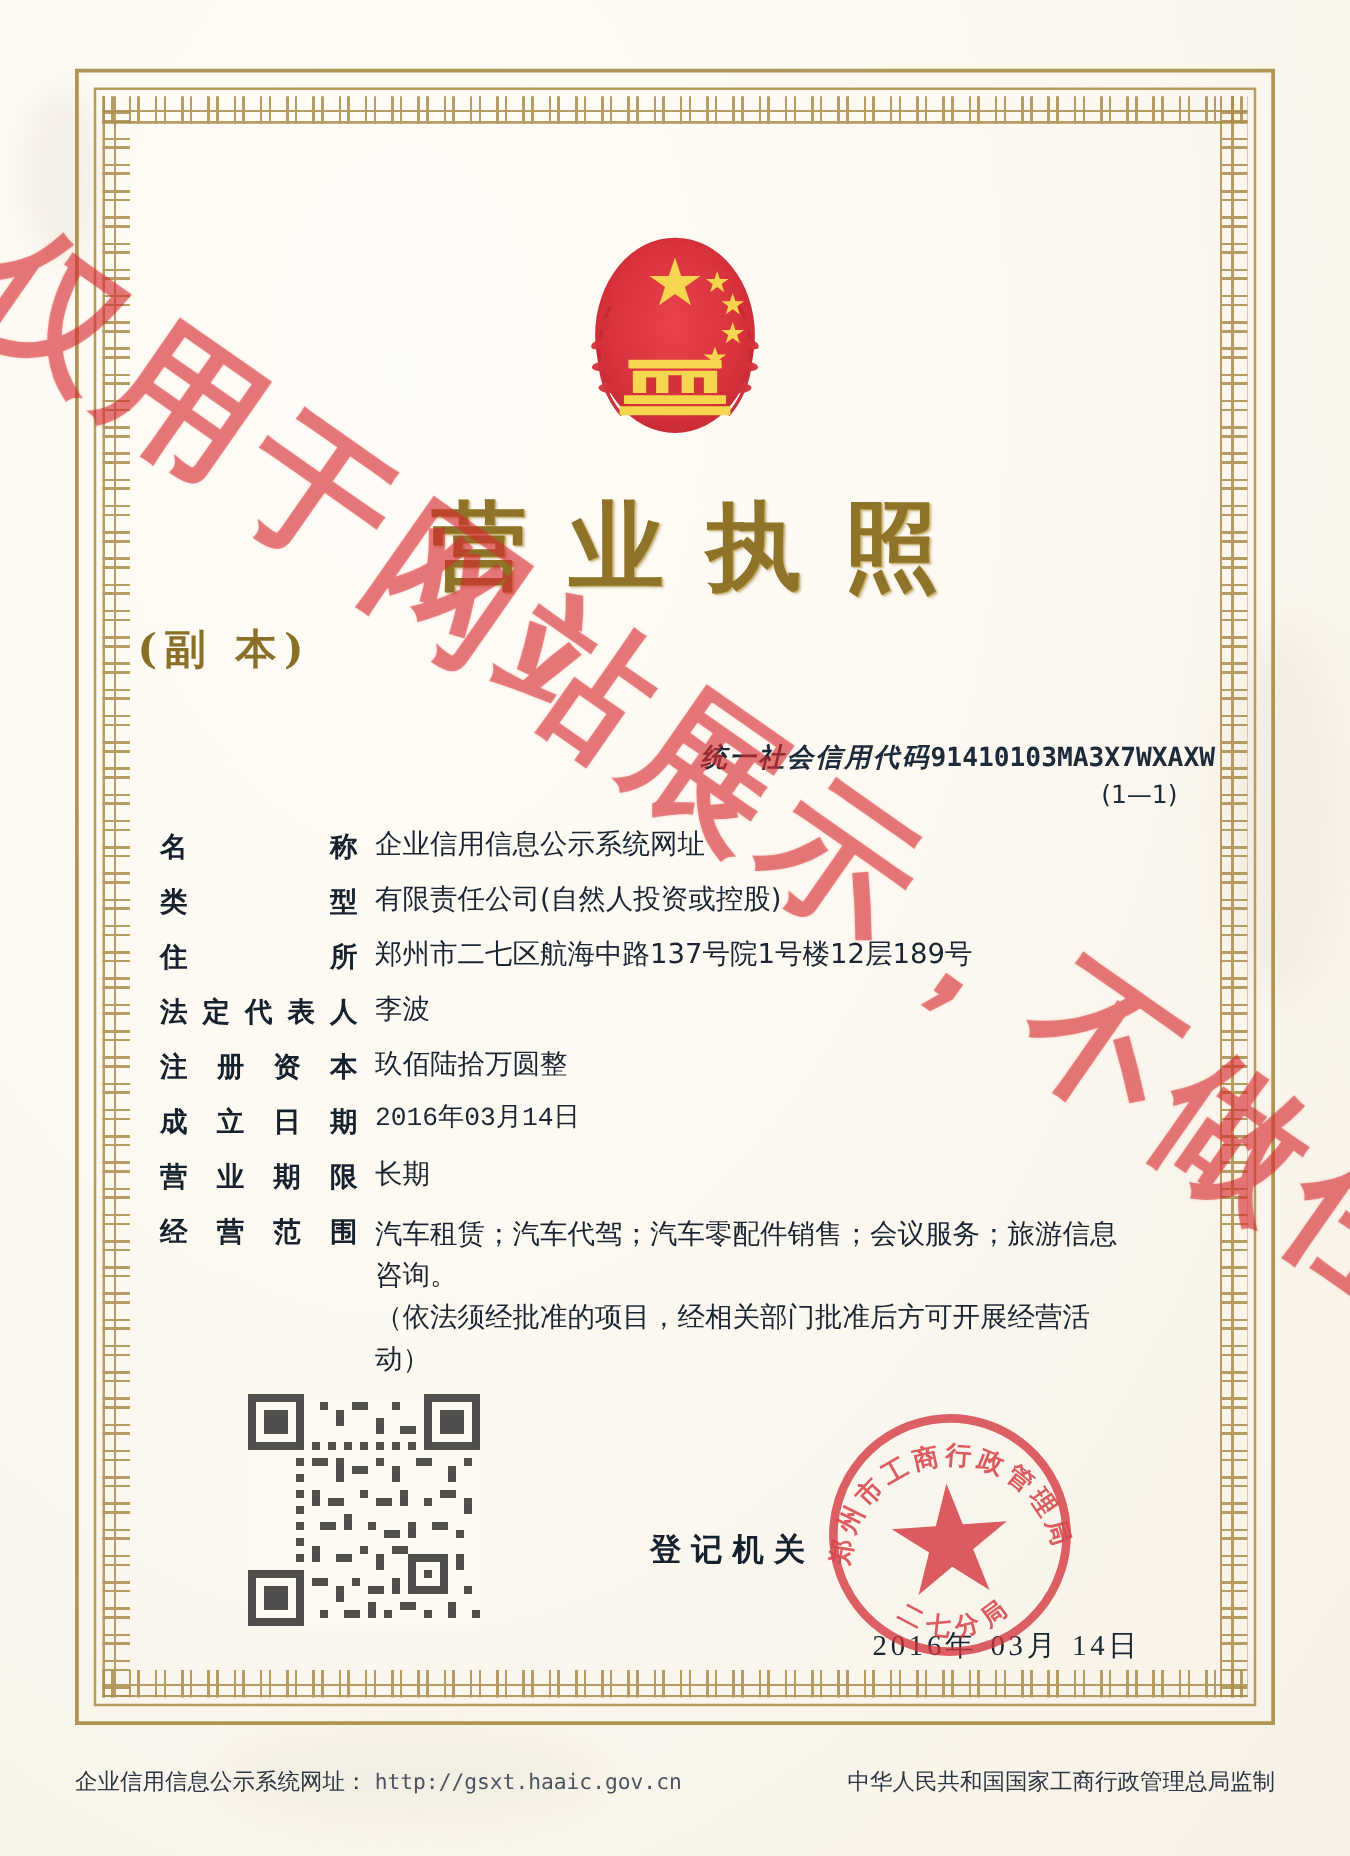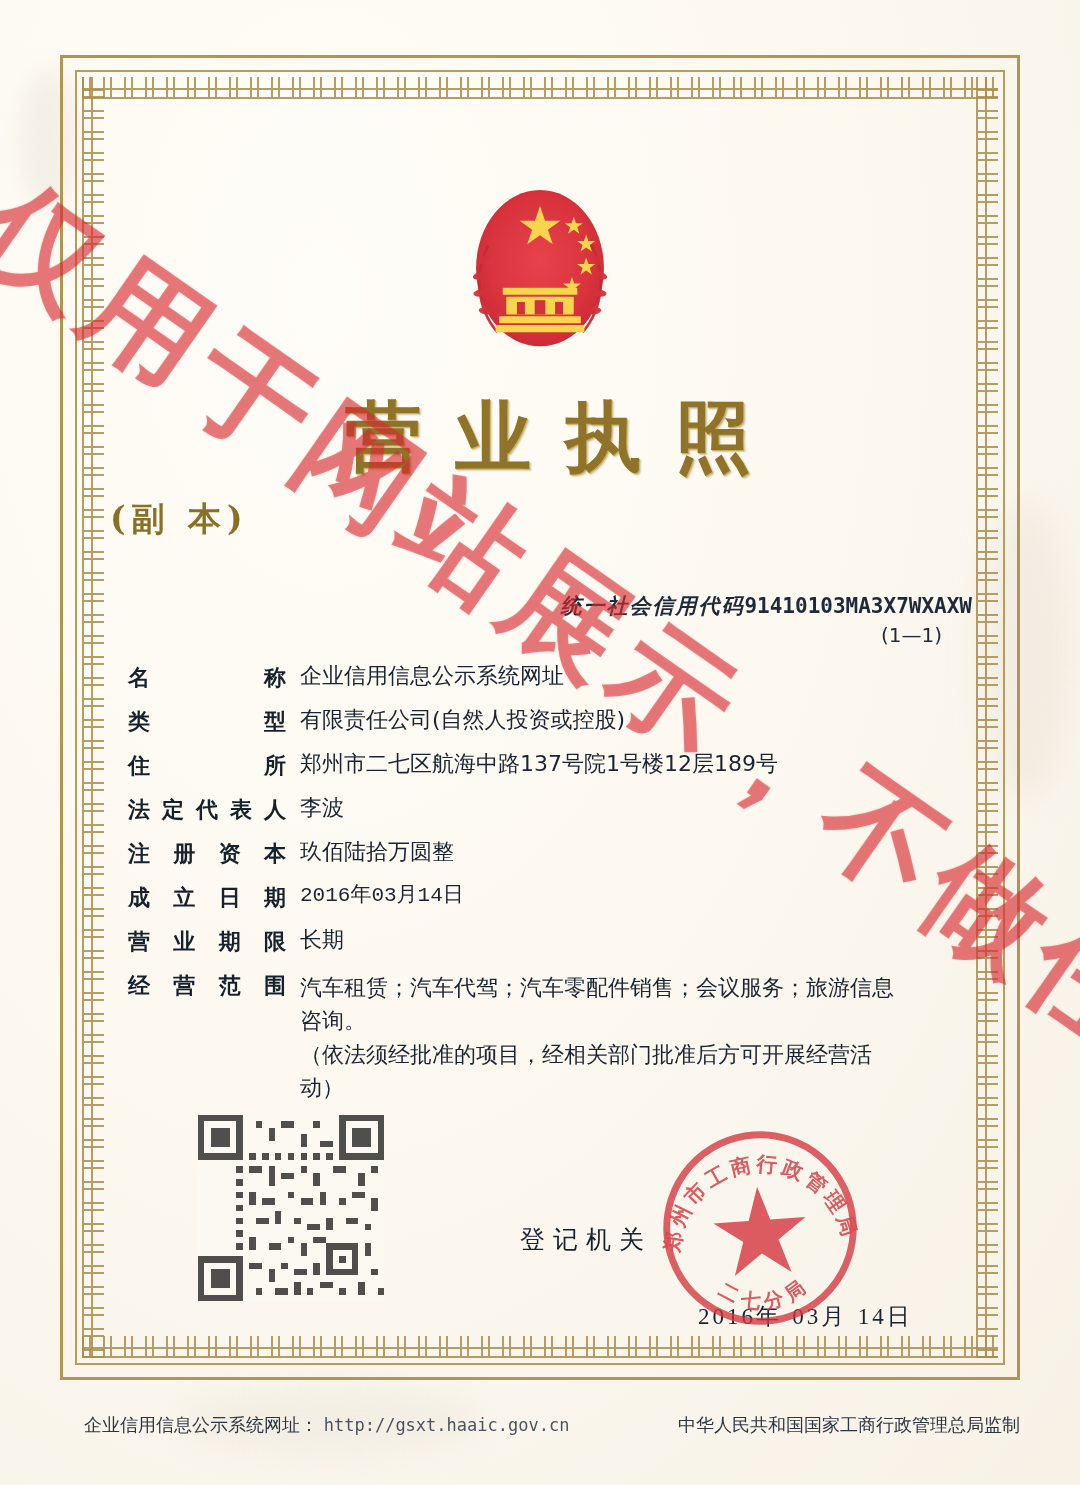--- a/index.html
+++ b/index.html
@@ -140,21 +140,21 @@
   #qr{
     position:absolute;left:88px;top:1010px;
     width:186px;height:186px;
     opacity:.82;
   }
 
   
   #registry-label{
     position:absolute;left:410px;top:1118px;
     font-family:"DejaVu Sans", sans-serif;
-    font-size:25px;font-weight:normal;letter-spacing:8px;color:#16212e;
+    font-size:25px;font-weight:bold;letter-spacing:8px;color:#16212e;
   }
   #issue-date{
     position:absolute;left:588px;top:1196px;
     font-family:"DejaVu Sans", sans-serif;
     font-size:23px;color:#1a2533;letter-spacing:3px;
   }
   #issue-date .d{font-family:Liberation Serif, serif;}
 
   
   #seal{
@@ -163,21 +163,21 @@
     opacity:.88;
     transform:rotate(-4deg);
   }
   #seal svg{width:100%;height:100%;display:block;}
 
   
   #footer{
     position:absolute;left:60px;right:60px;bottom:48px;
     display:flex;justify-content:space-between;align-items:flex-start;
     font-family:"DejaVu Sans", sans-serif;
-    font-size:18px;color:#2c3643;margin-left:24px;
+    font-size:18px;color:#2c3643;
   }
   #footer .url{font-family:"DejaVu Sans Mono", monospace;font-size:17px;color:#4a535f;}
 
   
   #watermark{
     position:absolute;left:40px;top:150px;
     width:960px;height:1200px;
     pointer-events:none;
     font-family:"DejaVu Sans", sans-serif;
     font-weight:bold;

